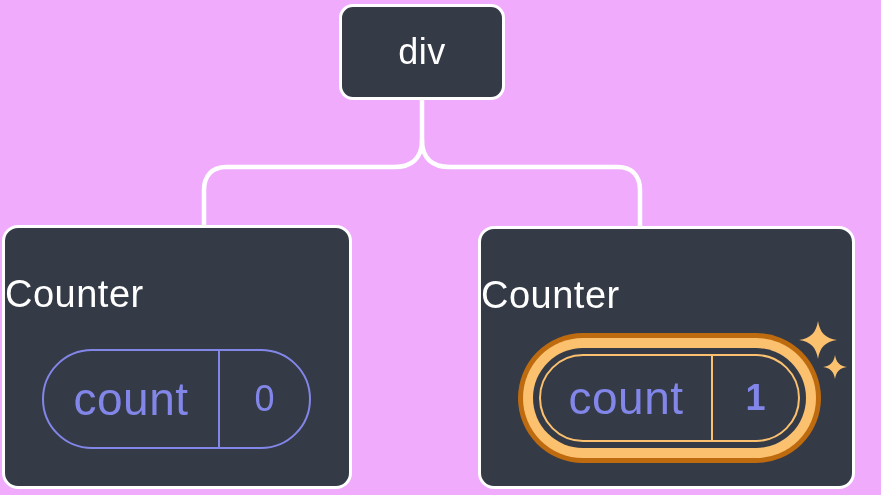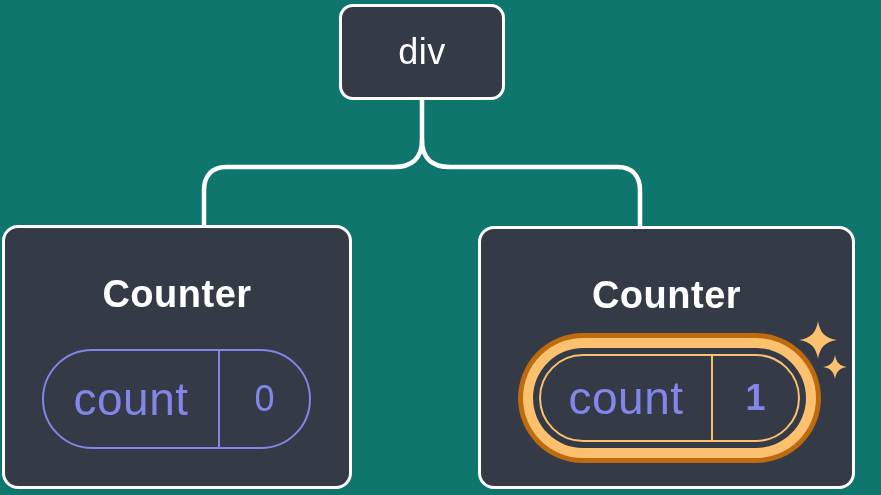--- a/index.html
+++ b/index.html
@@ -1,20 +1,20 @@
 <!DOCTYPE html>
 <html><head>
 <meta charset="utf-8">
 <style>
   html, body { margin: 0; padding: 0; background: #4D666F; }
   .canvas {
     position: relative;
     width: 881px;
     height: 495px;
-    background: #0f766e;
+    background: #f0abfc;
     font-family: "Liberation Sans", sans-serif;
     overflow: hidden;
   }
   .connector {
     position: absolute;
     left: 0; top: 0;
     width: 881px; height: 495px;
     pointer-events: none;
   }
   .node {
@@ -35,24 +35,23 @@
   }
   .card {
     border-radius: 16px;
   }
   .card-left  { left: 2px;   top: 225px; width: 350px; height: 264px; }
   .card-right { left: 478px; top: 226px; width: 377px; height: 263px; }
   .card-title {
     position: absolute;
     top: 47px; left: 0;
     width: 100%;
-    text-align: center;
     color: #FFFFFF;
     font-size: 38px;
-    font-weight: 700;
+    font-weight: 400;
     letter-spacing: 0.5px;
     line-height: 1;
   }
   
   .pill {
     position: absolute;
     left: 37px; top: 121px;
     width: 269px; height: 100px;
     box-sizing: border-box;
     border: 2.5px solid #8286E8;

